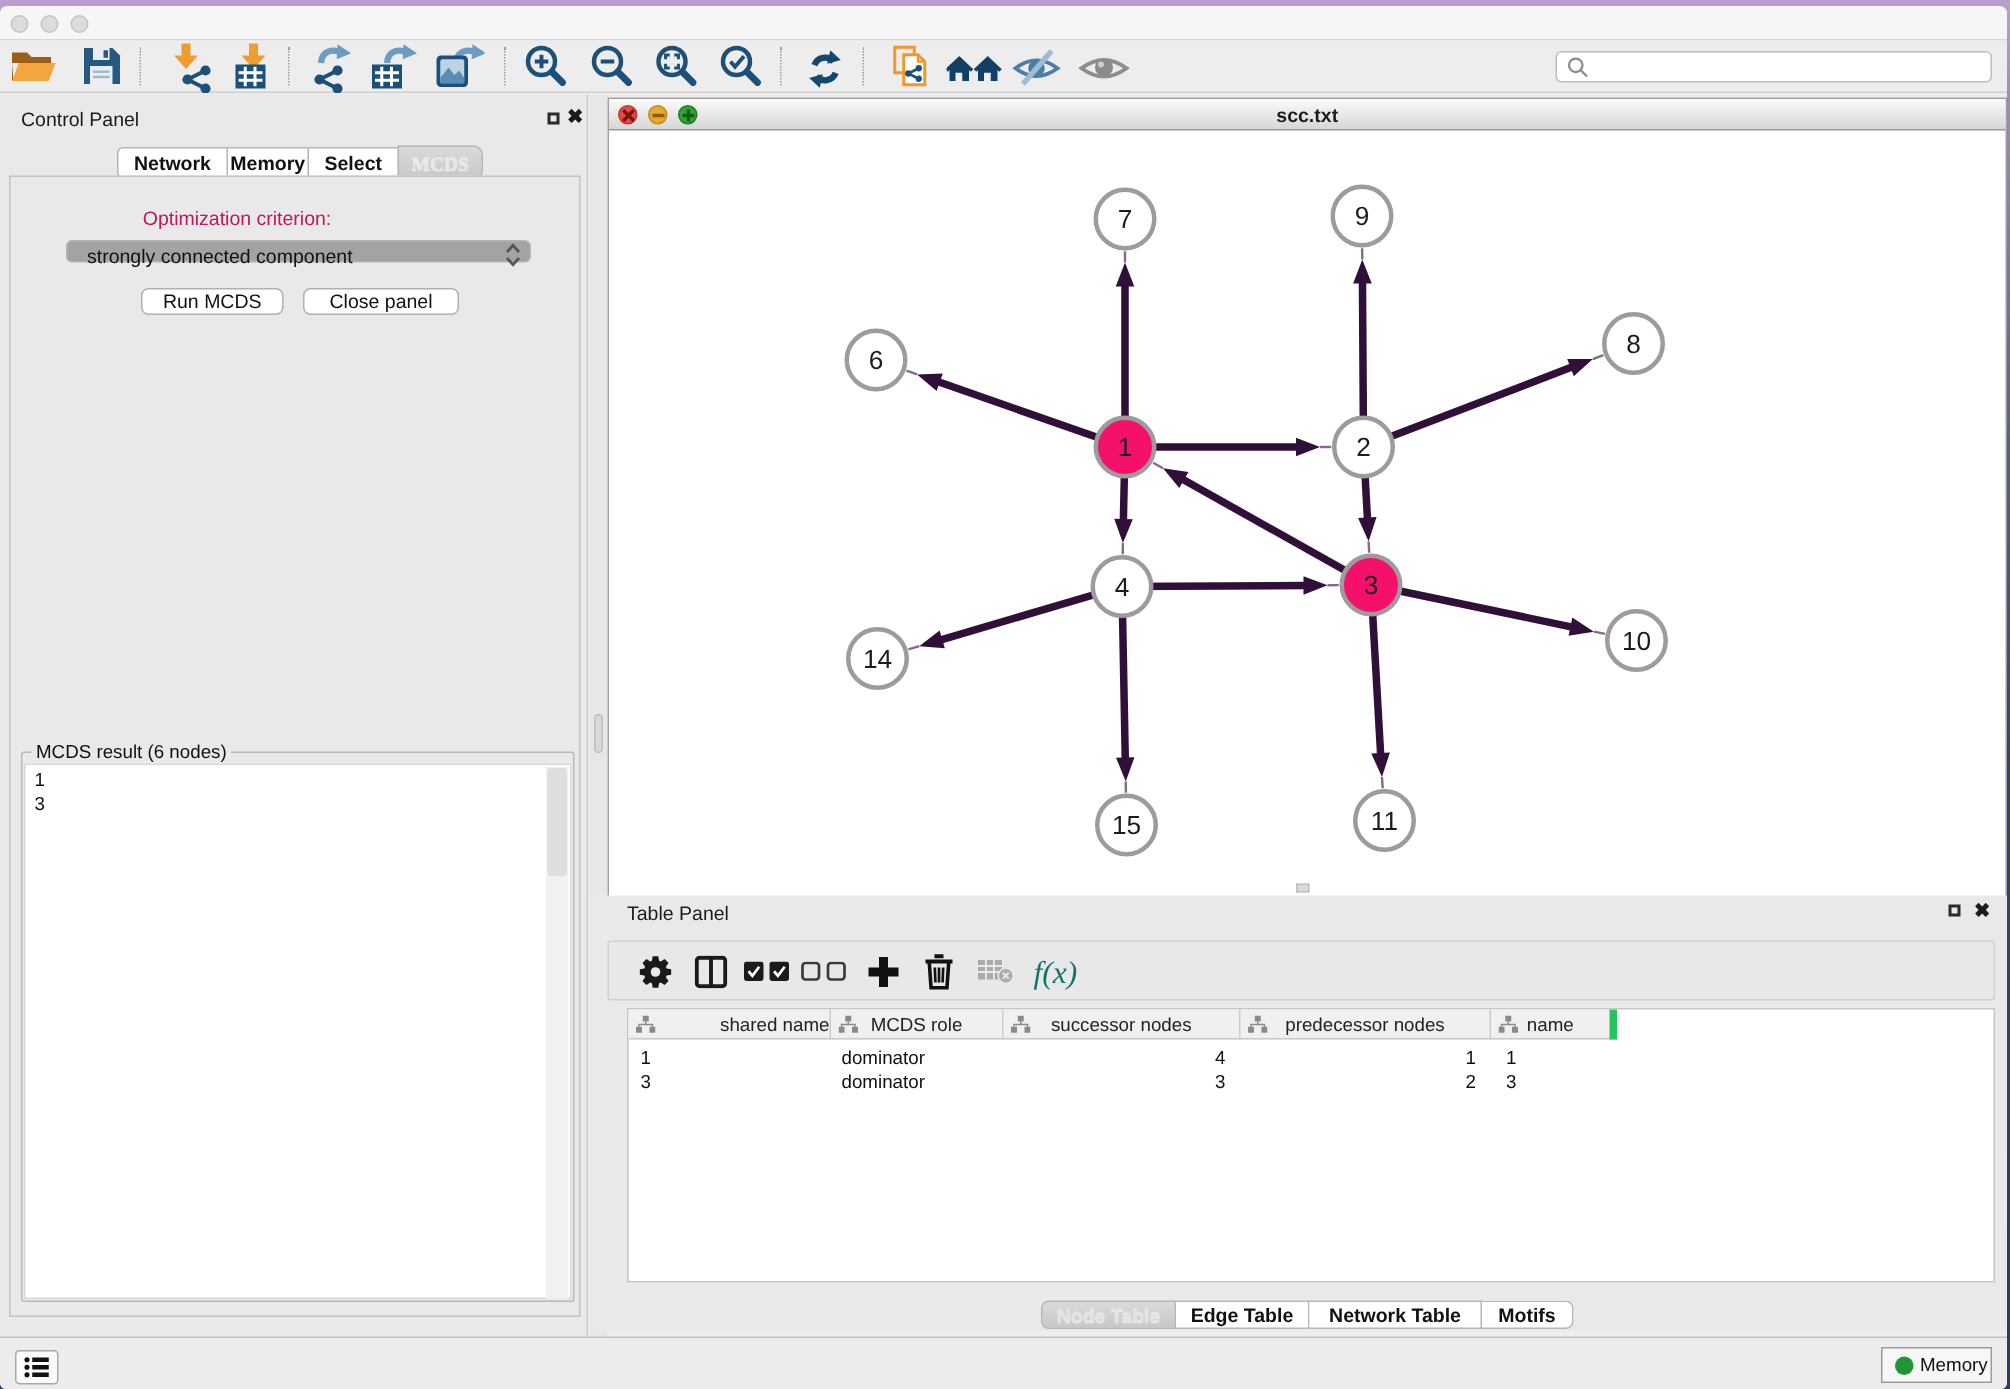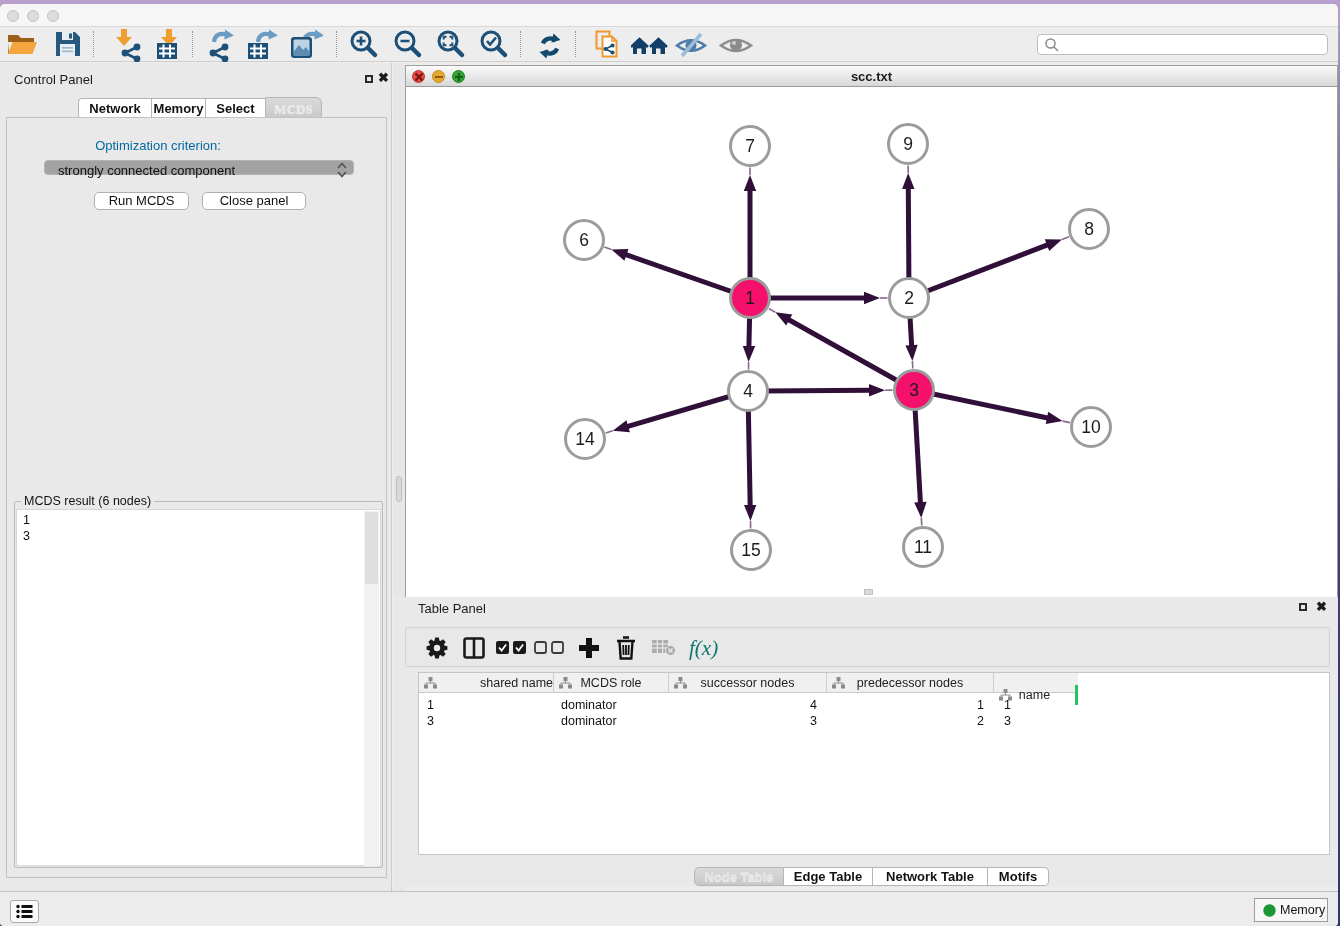--- a/index.html
+++ b/index.html
@@ -195,21 +195,21 @@
  <div class="xicon" style="left:378px;top:7px;">✖</div>
 
  <div style="position:absolute;left:78px;top:35px;height:21px;">
    <div class="tab" style="left:0;width:73px;border-radius:4px 0 0 4px;">Network</div>
    <div class="tab" style="left:73px;width:54px;">Memory</div>
    <div class="tab" style="left:127px;width:60px;">Select</div>
    <div class="tab tabsel" style="left:187px;width:57px;border-right:1px solid #b5b5b5;border-radius:0 6px 6px 0;top:-1px;height:23px;line-height:21px;font-family:Liberation Serif, serif;">MCDS</div>
  </div>
 
  <div style="position:absolute;left:6px;top:54px;width:381px;height:761px;border:1px solid #c2c2c2;background:#e9e9e9;"></div>
- <div style="position:absolute;left:0px;top:75px;width:316px;text-align:center;font-size:13px;color:#0369a1;">Optimization criterion:</div>
+ <div style="position:absolute;left:0px;top:75px;width:316px;text-align:center;font-size:13px;color:#be185d;">Optimization criterion:</div>
 
  <div style="position:absolute;left:44px;top:97px;width:310px;height:15px;background:#a3a3a3;border:1px solid #b3b3b3;border-radius:4px;padding-left:20px;">
    <div style="position:absolute;left:13px;top:2px;font-size:13px;color:#111;">strongly connected component</div>
    <svg width="12" height="16" viewBox="0 0 12 16" style="position:absolute;right:5px;top:1px;">
           <path d="M2 6 L6 1.5 L10 6" fill="none" stroke="#555" stroke-width="1.8"></path>
           <path d="M2 10 L6 14.5 L10 10" fill="none" stroke="#555" stroke-width="1.8"></path>
         </svg>
  </div>
  <div class="btn" style="left:94px;top:129px;width:95px;height:18px;line-height:16px;">Run MCDS</div>
  <div class="btn" style="left:202px;top:129px;width:104px;height:18px;line-height:16px;">Close panel</div>
@@ -409,21 +409,21 @@
                 <g fill="#8a8a8a">
                   <rect x="4.5" y="0" width="4" height="4"></rect>
                   <rect x="0" y="7.5" width="4" height="4"></rect>
                   <rect x="9" y="7.5" width="4" height="4"></rect>
                 </g>
                 <path d="M6.5 4 v2 M2 7.5 v-1.5 h9 v1.5" stroke="#8a8a8a" fill="none"></path>
               </svg>
             </span>
 <div style="position:absolute;left:0;top:3px;width:100%;text-align:center;font-size:12.5px;color:#222;">predecessor nodes</div>
           </div>
-          <div style="position:absolute;left:575px;top:12px;width:84px;height:20px;border-right:3px solid #22c55e;">
+          <div style="position:absolute;left:575px;top:0;width:84px;height:20px;border-right:5px solid #22c55e;">
 <span style="position:absolute;left:5px;top:4px;">
               <svg width="13" height="12" viewBox="0 0 13 12">
                 <g fill="#8a8a8a">
                   <rect x="4.5" y="0" width="4" height="4"></rect>
                   <rect x="0" y="7.5" width="4" height="4"></rect>
                   <rect x="9" y="7.5" width="4" height="4"></rect>
                 </g>
                 <path d="M6.5 4 v2 M2 7.5 v-1.5 h9 v1.5" stroke="#8a8a8a" fill="none"></path>
               </svg>
             </span>

